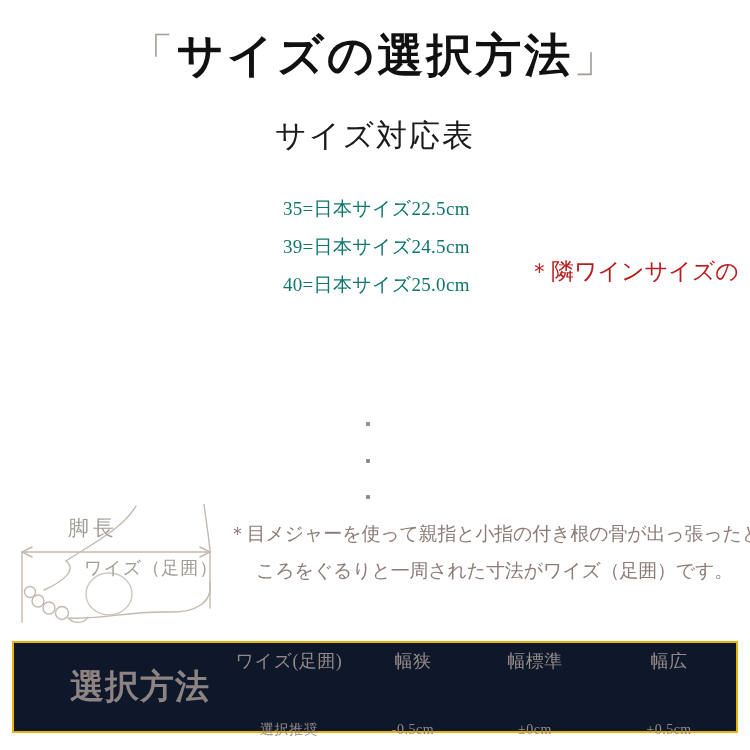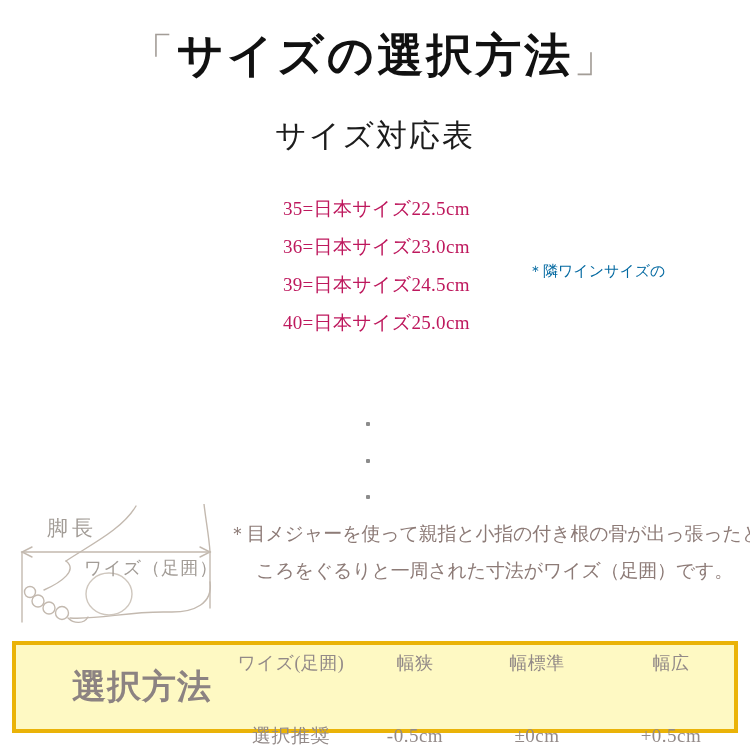--- a/index.html
+++ b/index.html
@@ -15,66 +15,65 @@
     font-size:46px;font-weight:800;letter-spacing:3px;color:#111111;
     line-height:62px;white-space:nowrap;
   }
   .title-row .bracket{color:#a39d97;font-weight:400;}
   
   .subtitle{
     top:114px;left:0;width:750px;text-align:center;
     font-size:31px;letter-spacing:2px;color:#1c1c1c;line-height:44px;
   }
   
-  .size-list{left:283px;top:190px;font-size:19px;color:#be185d;}
+  .size-list{left:283px;top:190px;font-size:19px;color:#0f766e;}
   .size-list .row{height:38px;line-height:38px;letter-spacing:0.3px;}
   
-  .side-note{left:528px;top:252px;font-size:15px;line-height:39px;color:#0369a1;}
+  .side-note{left:528px;top:252px;font-size:23px;line-height:39px;color:#b91c1c;}
   
   .dot{width:4px;height:4px;background:#8c8c8c;border-radius:1px;}
   
   .foot-wrap{left:8px;top:504px;width:226px;height:130px;}
   .foot-label{position:absolute;color:#a29c96;white-space:nowrap;}
-  .label-length{left:39px;top:10px;font-size:21px;letter-spacing:4px;}
+  .label-length{left:60px;top:10px;font-size:21px;letter-spacing:4px;}
   .label-girth{left:76px;top:52px;font-size:18px;letter-spacing:1px;}
   
   .measure-1{left:228px;top:521px;font-size:19px;letter-spacing:-0.2px;color:#8d7b77;white-space:nowrap;}
   .measure-2{left:256px;top:558px;font-size:19px;letter-spacing:-0.2px;color:#8d7b77;white-space:nowrap;}
   
   .select-box{
     left:12px;top:641px;width:726px;height:92px;box-sizing:border-box;
-    border:4px solid #eab308;background:#fef9c3;
+    border:2px solid #eab308;background:#0f172a;
   }
   .select-heading{
     position:absolute;left:56px;top:50%;transform:translateY(-50%);
     font-size:34px;font-weight:700;letter-spacing:1px;color:#8c8382;white-space:nowrap;
   }
   .select-table{
     position:absolute;left:210px;top:0;height:100%;width:516px;
     display:grid;grid-template-columns:130px 118px 126px 142px;grid-template-rows:1fr 1fr;
     align-items:center;justify-items:center;box-sizing:border-box;padding:6px 0 0 0;
     color:#938a88;
   }
   .select-table .hcell{font-size:18px;letter-spacing:0.5px;}
-  .select-table .vcell{font-size:19px;letter-spacing:0.5px;margin-top:48px;}
+  .select-table .vcell{font-size:14px;letter-spacing:0.5px;margin-top:48px;}
 </style>
 </head>
 <body>
 
 <div id="canvas">
 
   <div class="abs subtitle">サイズ対応表</div>
 
   <div class="abs title-row">
     <span class="bracket">「</span><span>サイズの選択方法</span><span class="bracket">」</span>
   </div>
 
   <div class="abs size-list">
     <div class="row">35=日本サイズ22.5cm</div>
-    <div class="row">36=日本サイズ23.0cm</div>
     <div class="row">39=日本サイズ24.5cm</div>
     <div class="row">40=日本サイズ25.0cm</div>
   </div>
 
   <div class="abs side-note">
     <div>＊隣ワインサイズの</div>
   </div>
 
   <div class="abs dot" style="left:366px;top:422px;"></div>
   <div class="abs dot" style="left:366px;top:459px;"></div>

